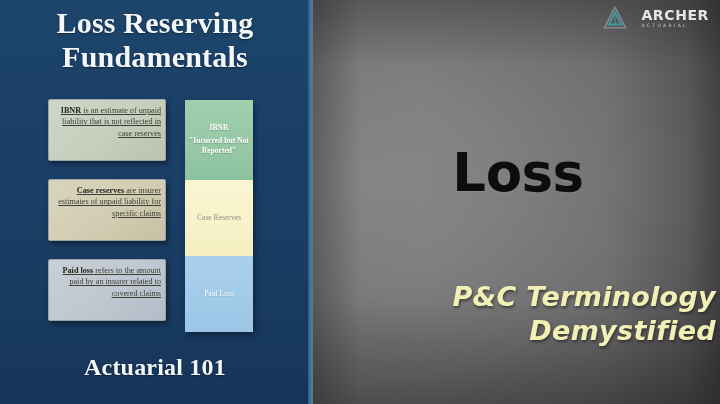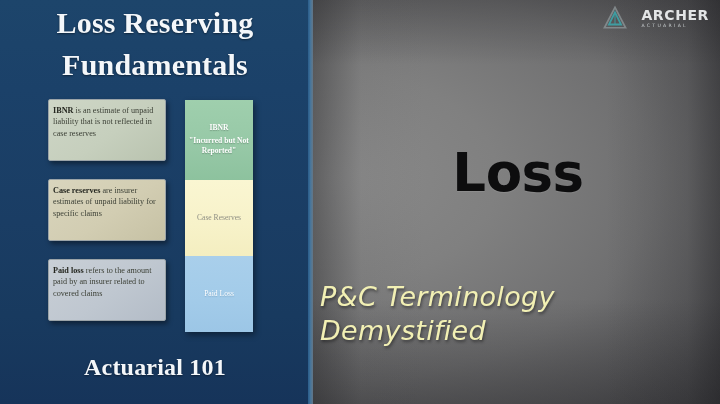--- a/index.html
+++ b/index.html
@@ -41,35 +41,36 @@
 
   
   .kicker {
     position:absolute; left:0; width:310px; text-align:center;
     font-family:"Liberation Serif", serif;
     color:#f4f7fa; font-weight:700;
     text-shadow:0 1px 2px rgba(0,0,0,.45);
     letter-spacing:.2px;
   }
   #title-line1 { top:6px;  font-size:30px; line-height:34px; }
-  #title-line2 { top:40px; font-size:30px; line-height:34px;margin-top:8px; }
+  #title-line2 { top:40px; font-size:30px; line-height:34px; }
   #bottom-title { top:350px; font-size:24px; line-height:34px; }
 
   
   .desc-box {
     position:absolute;
     left:48px; width:118px;
     border:1px solid #9aa3a8;
     border-radius:2px;
     padding:5px 4px 4px 4px;
     font-family:"Liberation Serif", serif;
     font-size:8.2px; line-height:11.4px;
-    text-align:left;
+    text-align:right;
     color:#3b3f35;
     box-shadow:2px 3px 5px rgba(0,0,0,.42);
+    text-decoration:underline;
   }
   .desc-box b { font-weight:700; color:#24261f; }
   #desc-ibnr  { top:99px;  height:62px; background:linear-gradient(145deg,#ced6c6 0%,#c6cfbd 55%,#b9c3af 100%); }
   #desc-case  { top:179px; height:62px; background:linear-gradient(145deg,#d9d5bd 0%,#d2cdb2 55%,#c6c1a4 100%); }
   #desc-paid  { top:259px; height:62px; background:linear-gradient(145deg,#c9cfd6 0%,#bfc7d0 55%,#b3bcc7 100%); }
 
   
   #stack {
     position:absolute; left:185px; top:100px;
     width:68px; height:232px;
@@ -109,23 +110,23 @@
     text-align:center;
     font-family:"DejaVu Sans", sans-serif;
     font-weight:700;
     font-size:53px; line-height:58px;
     color:#0d0d0e;
     letter-spacing:-0.5px;
     text-shadow:0 1px 1px rgba(255,255,255,.10);
   }
   #subtitle {
     position:absolute; left:320px; top:280px; width:396px;
-    text-align:left;
-    font-family:"DejaVu Sans", sans-serif;
-    font-style:italic; font-weight:400;
+    text-align:right;
+    font-family:"DejaVu Sans", sans-serif;
+    font-style:italic; font-weight:700;
     font-size:27px; line-height:34px;
     color:#f2f0b4;
     text-shadow:1px 2px 3px rgba(20,20,20,.55);
     letter-spacing:.3px;
   }
 
   
   #logo {
     position:absolute; right:11px; top:5px;
     display:flex; align-items:center; gap:13px;

